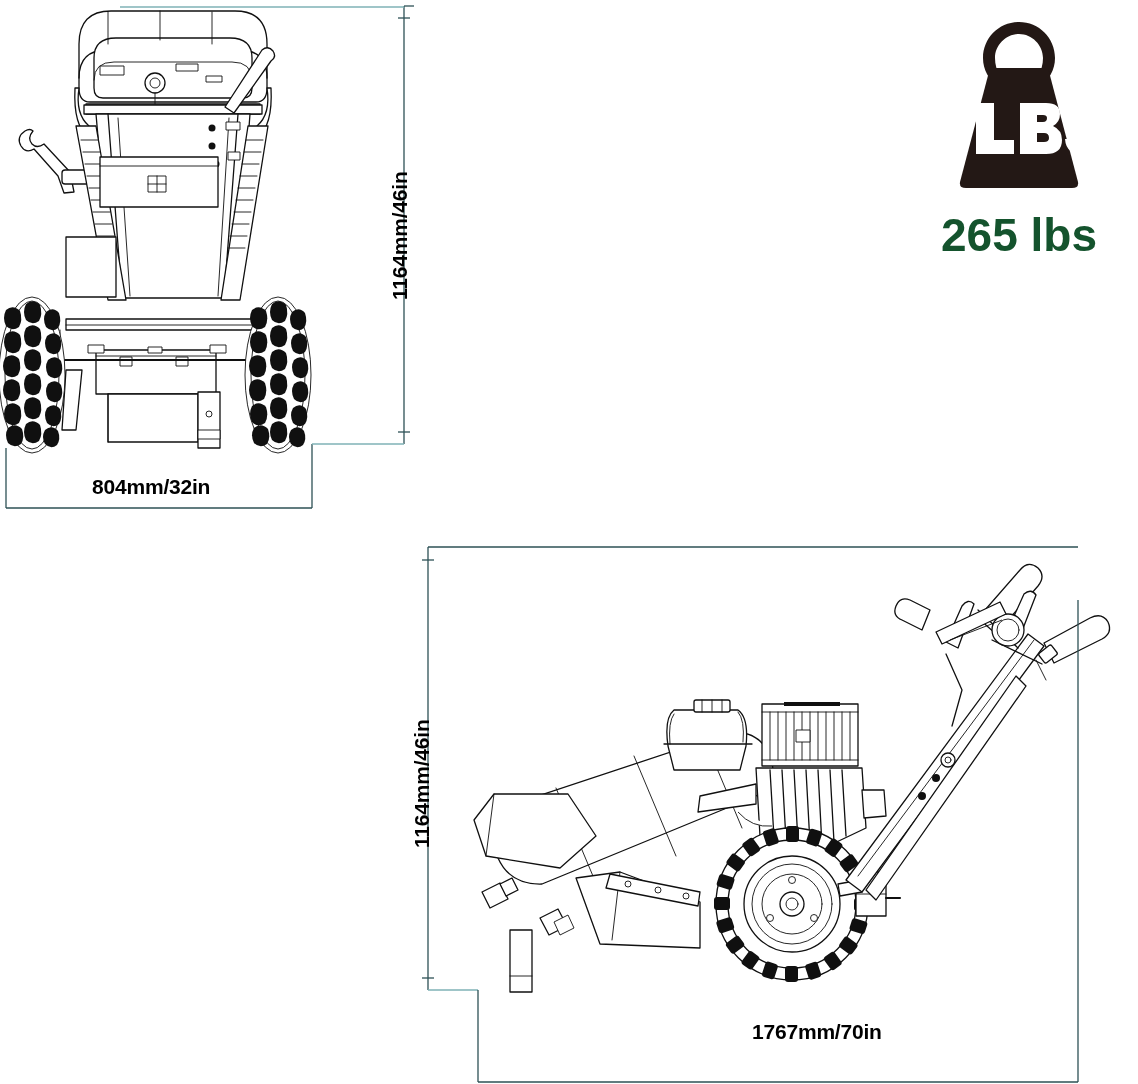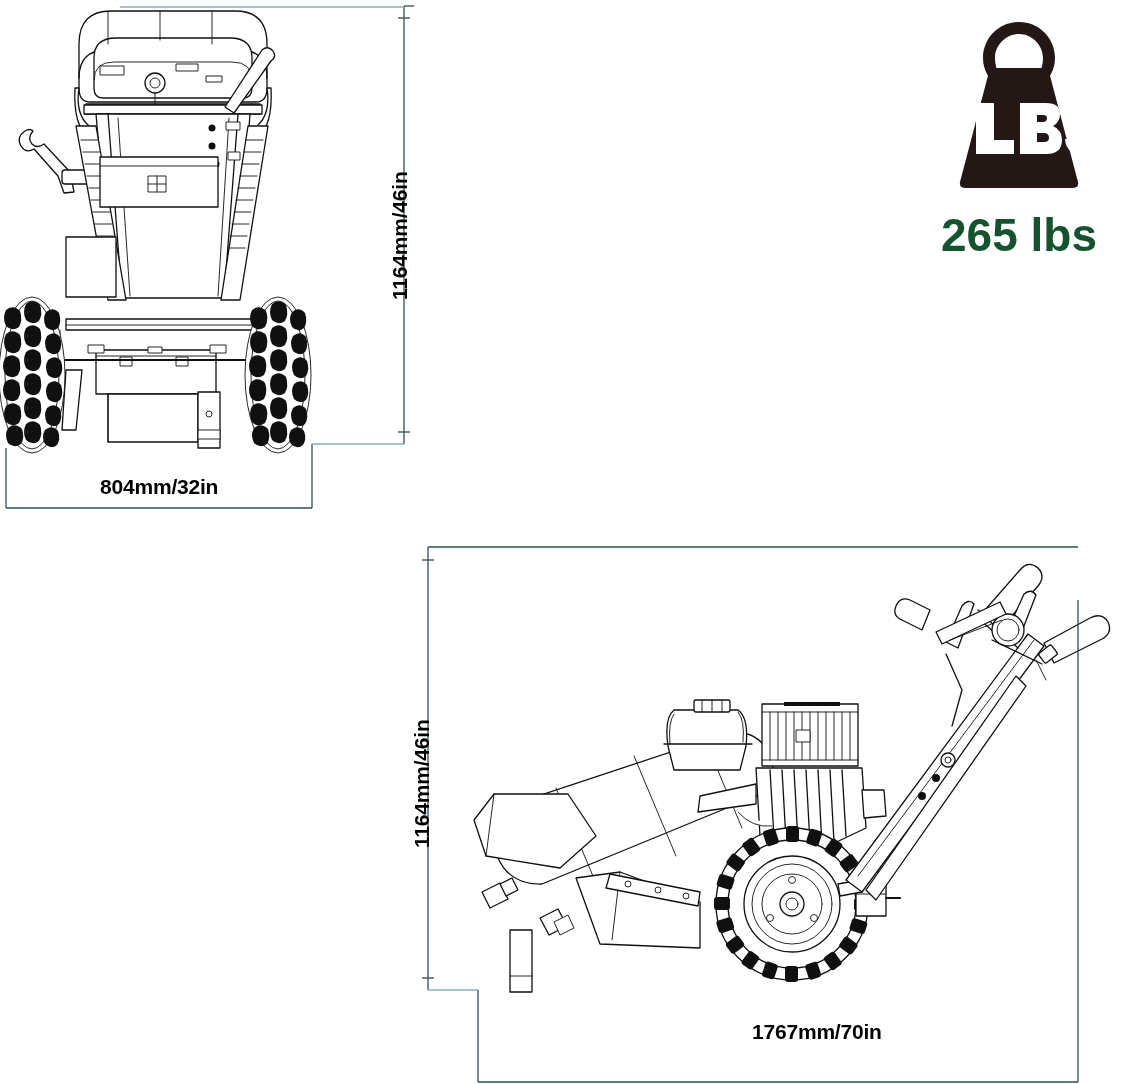--- a/index.html
+++ b/index.html
@@ -469,21 +469,21 @@
         <path class="dimln" d="M478 1082 L1078 1082"></path>
 
         <path class="dimln" d="M422 560 L434 560"></path>
         <path class="dimln" d="M422 978 L434 978"></path>
       </g>
     </g>
   </svg>
 
   <div class="dim-label dim-v" style="left:388px; top:300px;">1164mm/46in</div>
 
-  <div class="dim-label dim-h" style="left:100px; top:475px;">804mm/32in</div>
+  <div class="dim-label dim-h" style="left:92px; top:475px;">804mm/32in</div>
 
   <div class="dim-label dim-v" style="left:410px; top:848px;">1164mm/46in</div>
 
   <div class="dim-label dim-h" style="left:752px; top:1020px;">1767mm/70in</div>
 
   <div id="weight-badge">
 
     <svg id="weight-icon" viewBox="0 0 186 175" xmlns="http://www.w3.org/2000/svg">
 
       <path fill="#231815" d="M93 4

